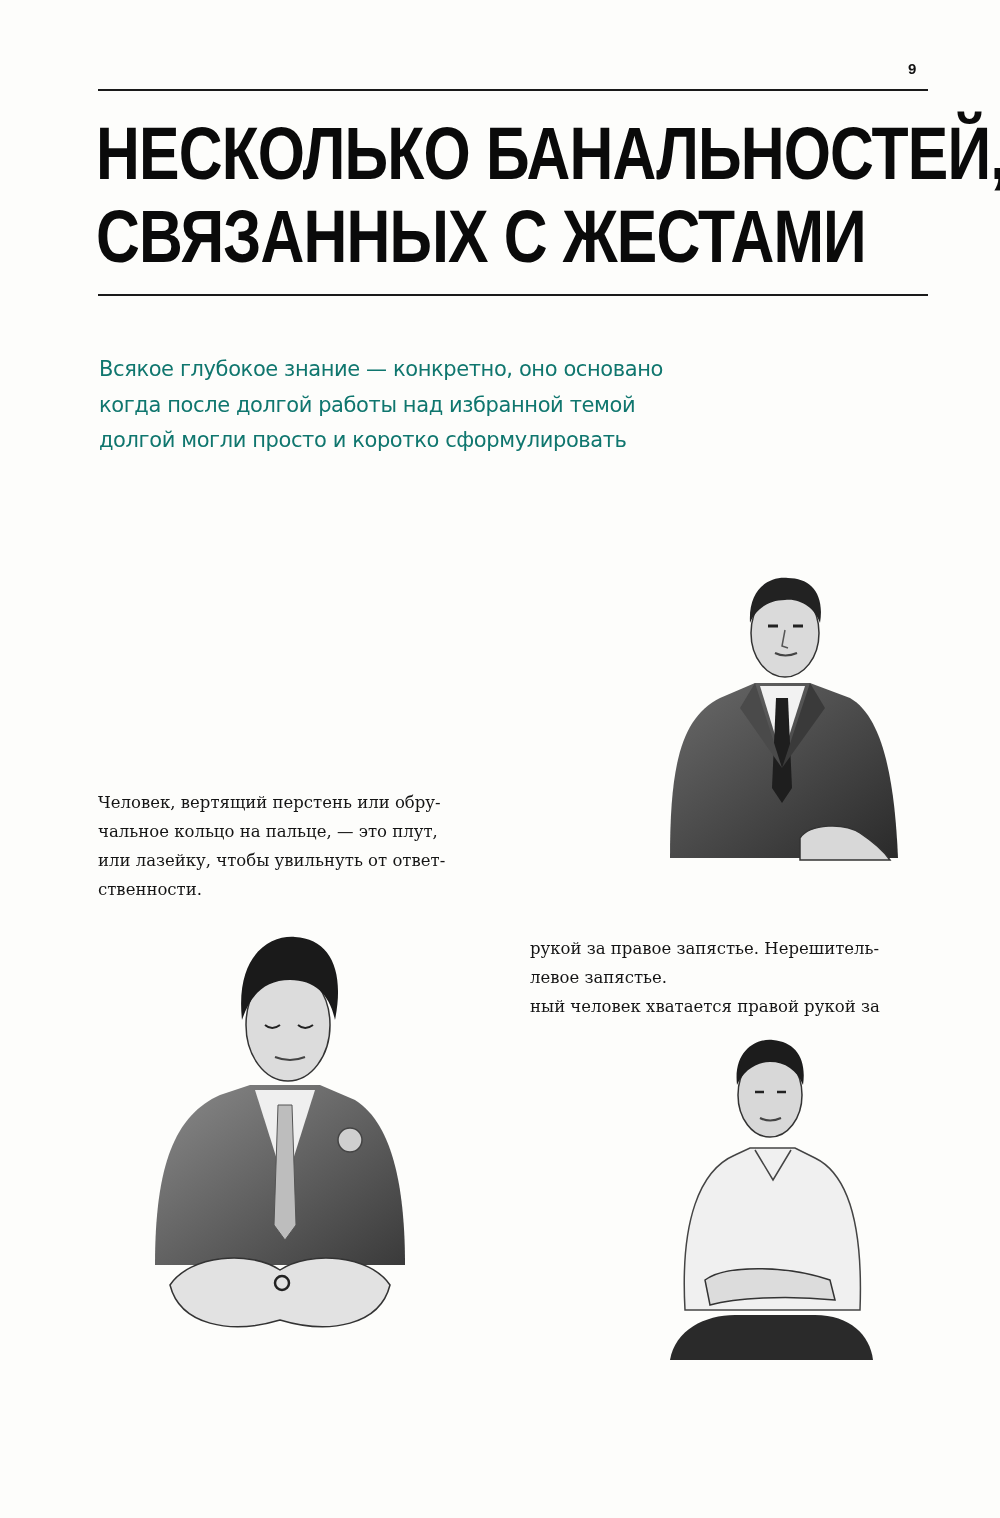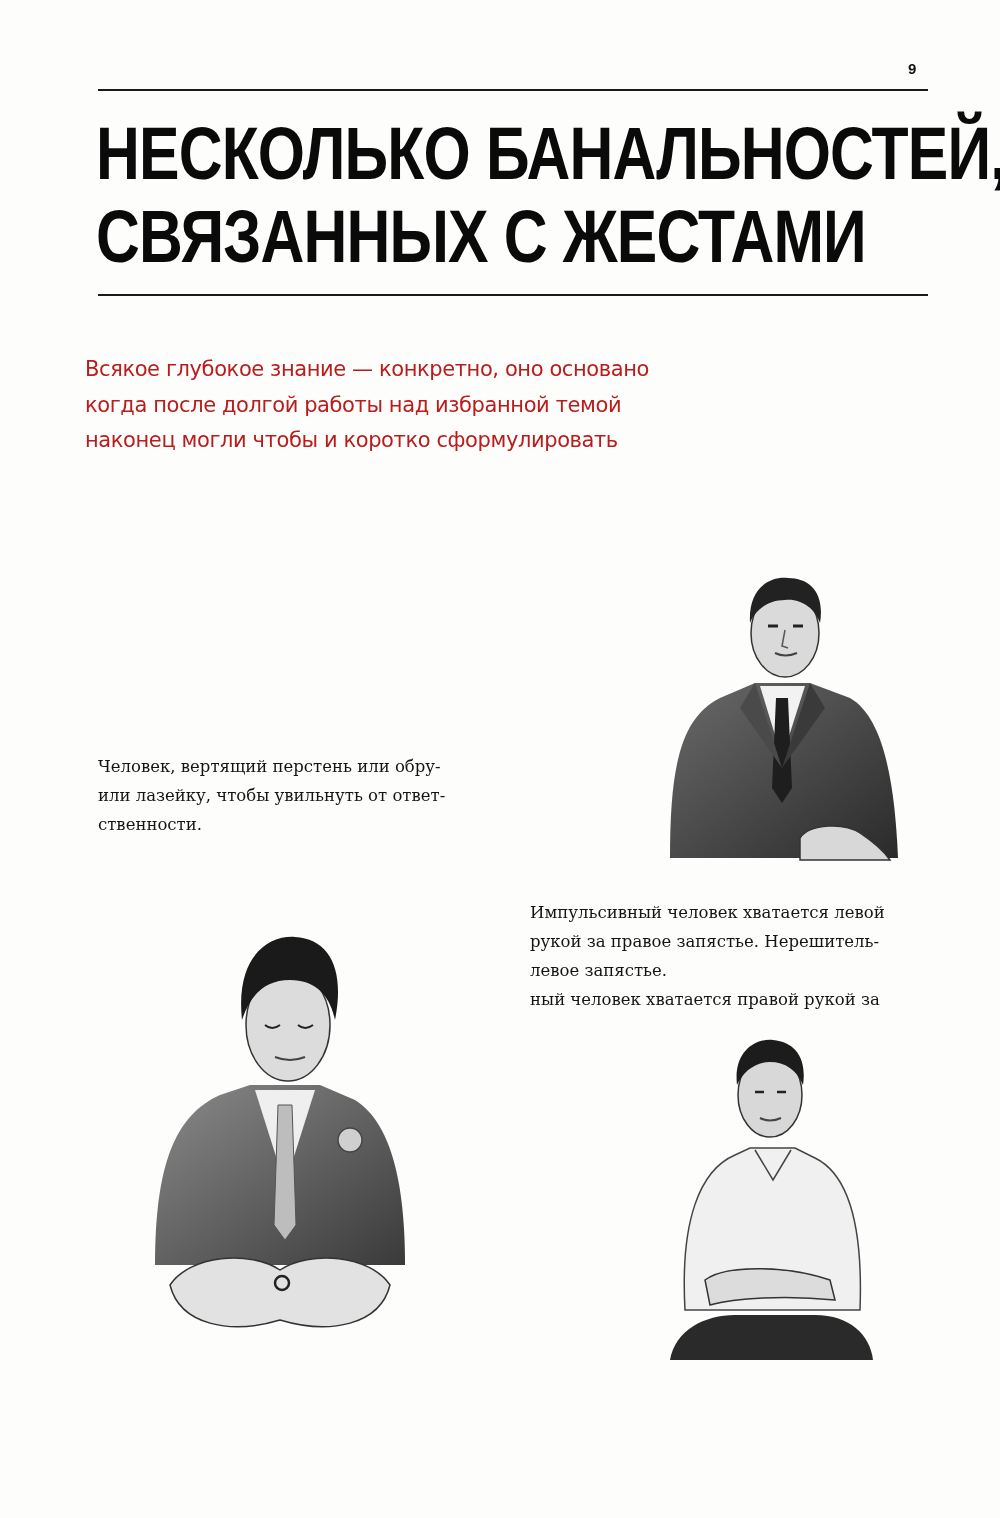--- a/index.html
+++ b/index.html
@@ -29,36 +29,37 @@
     font-weight: bold;
     font-size: 74px;
     line-height: 83px;
     letter-spacing: -1px;
     color: #0a0a0a;
     transform: scaleX(0.82);
     transform-origin: left top;
     white-space: nowrap;
   }
   .intro {
-    position: absolute; left: 85px; top: 352px;
+    position: absolute; left: 99px; top: 352px;
     width: 720px;
     font-family: "DejaVu Sans", sans-serif;
     font-size: 21px;
     line-height: 35.5px;
-    color: #b91c1c;
+    color: #0f766e;
     letter-spacing: -0.4px;
   }
   .intro span { display: block; white-space: nowrap; }
   .caption {
     position: absolute;
     font-family: "DejaVu Serif", serif;
     font-size: 16.5px;
     line-height: 29px;
     color: #141414;
     text-align: justify;
+    margin-top: 36px;
   }
   .caption span { display: block; white-space: nowrap; }
   .caption-ring { left: 98px; top: 752px; width: 400px; }
   .caption-wrist { left: 530px; top: 898px; width: 398px; }
   .illus { position: absolute; }
   .illus svg { display: block; width: 100%; height: 100%; }
   .illus-1 { left: 660px; top: 568px; width: 245px; height: 310px; }
   .illus-2 { left: 150px; top: 925px; width: 260px; height: 425px; }
   .illus-3 { left: 665px; top: 1030px; width: 210px; height: 335px; }
 </style>
@@ -71,21 +72,21 @@
 <h1 class="title">
   <div>НЕСКОЛЬКО БАНАЛЬНОСТЕЙ,</div>
   <div>СВЯЗАННЫХ С ЖЕСТАМИ</div>
 </h1>
 
 <div class="rule bottom"></div>
 
 <div class="intro">
   <span>Всякое глубокое знание — конкретно, оно основано</span>
   <span>когда после долгой работы над избранной темой</span>
-  <span>наконец могли чтобы и коротко сформулировать</span>
+  <span>долгой могли просто и коротко сформулировать</span>
 </div>
 
 <div class="illus illus-1">
   <svg viewBox="0 0 245 310">
     <defs>
       <linearGradient id="g1" x1="0" y1="0" x2="1" y2="1">
         <stop offset="0" stop-color="#6a6a6a"></stop>
         <stop offset="1" stop-color="#2a2a2a"></stop>
       </linearGradient>
     </defs>
@@ -98,26 +99,26 @@
     <path d="M90 55 C88 20 110 8 128 10 C150 10 165 25 160 55 C155 40 140 30 125 32 C108 32 95 42 90 55 Z" fill="#222"></path>
     <path d="M108 58 L118 58 M133 58 L143 58" stroke="#222" stroke-width="3"></path>
     <path d="M115 85 Q125 90 137 85" stroke="#444" stroke-width="2" fill="none"></path>
     <path d="M125 62 L122 78 L128 80" stroke="#555" stroke-width="1.5" fill="none"></path>
     <path d="M140 270 C150 255 185 255 200 265 C215 275 225 285 230 292 L140 292 Z" fill="#d8d8d8" stroke="#333" stroke-width="1.5"></path>
   </svg>
 </div>
 
 <div class="caption caption-ring">
   <span>Человек, вертящий перстень или обру-</span>
+  <span>чальное кольцо на пальце, — это плут,</span>
   <span>или лазейку, чтобы увильнуть от ответ-</span>
   <span>ственности.</span>
 </div>
 
 <div class="caption caption-wrist">
-  <span>Импульсивный человек хватается левой</span>
   <span>рукой за правое запястье. Нерешитель-</span>
   <span>левое запястье.</span>
   <span>ный человек хватается правой рукой за</span>
 </div>
 
 <div class="illus illus-2">
   <svg viewBox="0 0 260 425">
     <defs>
       <linearGradient id="g2" x1="0" y1="0" x2="1" y2="1">
         <stop offset="0" stop-color="#8a8a8a"></stop>

